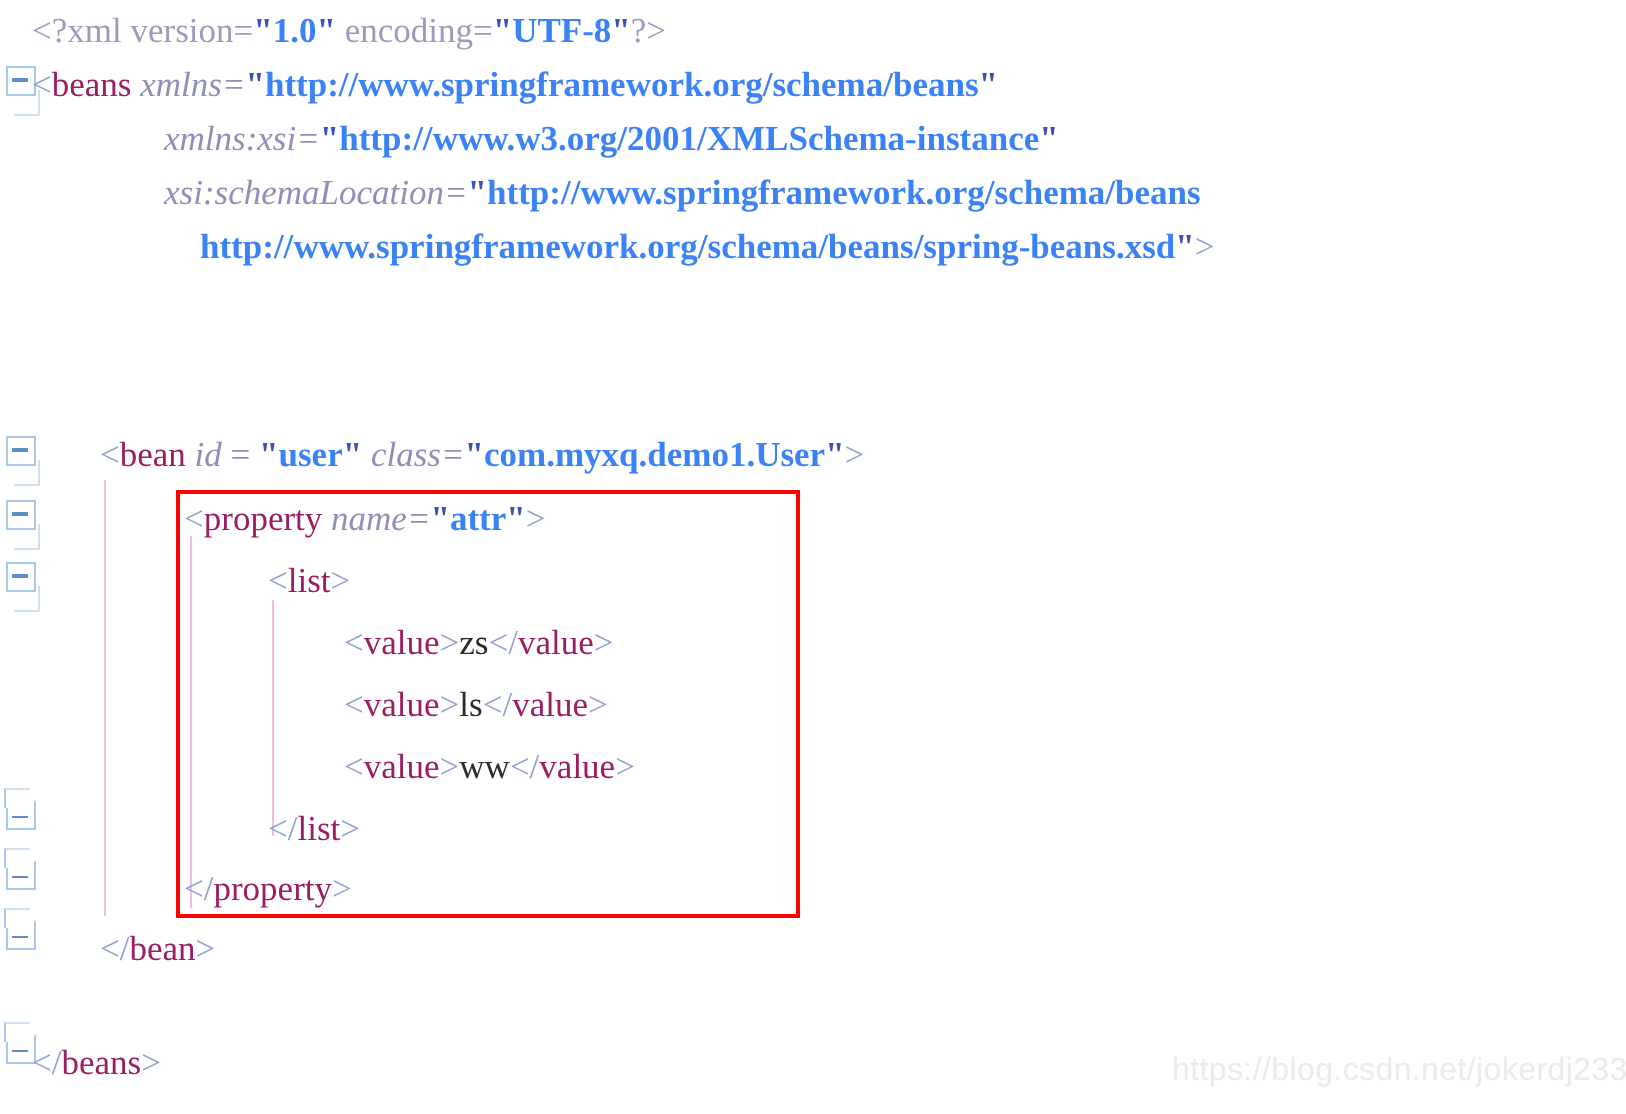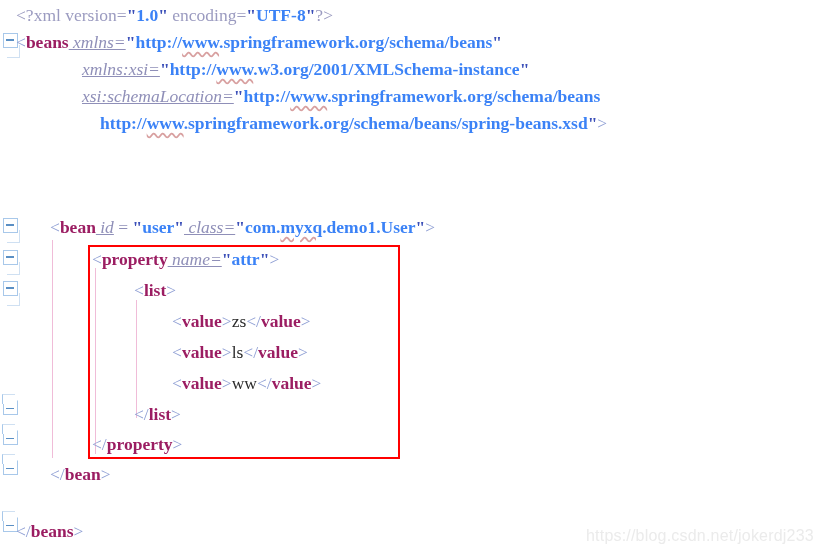--- a/index.html
+++ b/index.html
@@ -107,30 +107,29 @@
     line-height: 27px;
     white-space: pre;
   }
   .line {
     position: absolute;
     left: 0;
     white-space: pre;
   }
 
   
-  .tag      { color: #9b1d62; font-weight: bold; margin-top: 44px; }          
+  .tag      { color: #9b1d62; font-weight: normal; margin-top: 44px; }          
   .brk      { color: #8f9fd4; }                              
-  .attr     { color: #8f8fb8; font-style: italic; text-decoration: underline; }          
+  .attr     { color: #8f8fb8; font-style: italic; }          
   .eq       { color: #8f8fb8; }
   .str      { color: #3b82f6; font-weight: bold; }           
   .q        { color: #3b4fb8; font-weight: bold; }           
   .pi       { color: #9b9bc0; }          
   .txt      { color: #2b2b2b; }                              
   .squiggle {
-    text-decoration: underline;
     text-decoration-style: wavy;
     text-decoration-color: #d8a0a0;
     text-underline-offset: 3px;
     text-align: right;
   }
 
   
   .annot-rect {
     position: absolute;
     border: 2.5px solid #ff0000;

